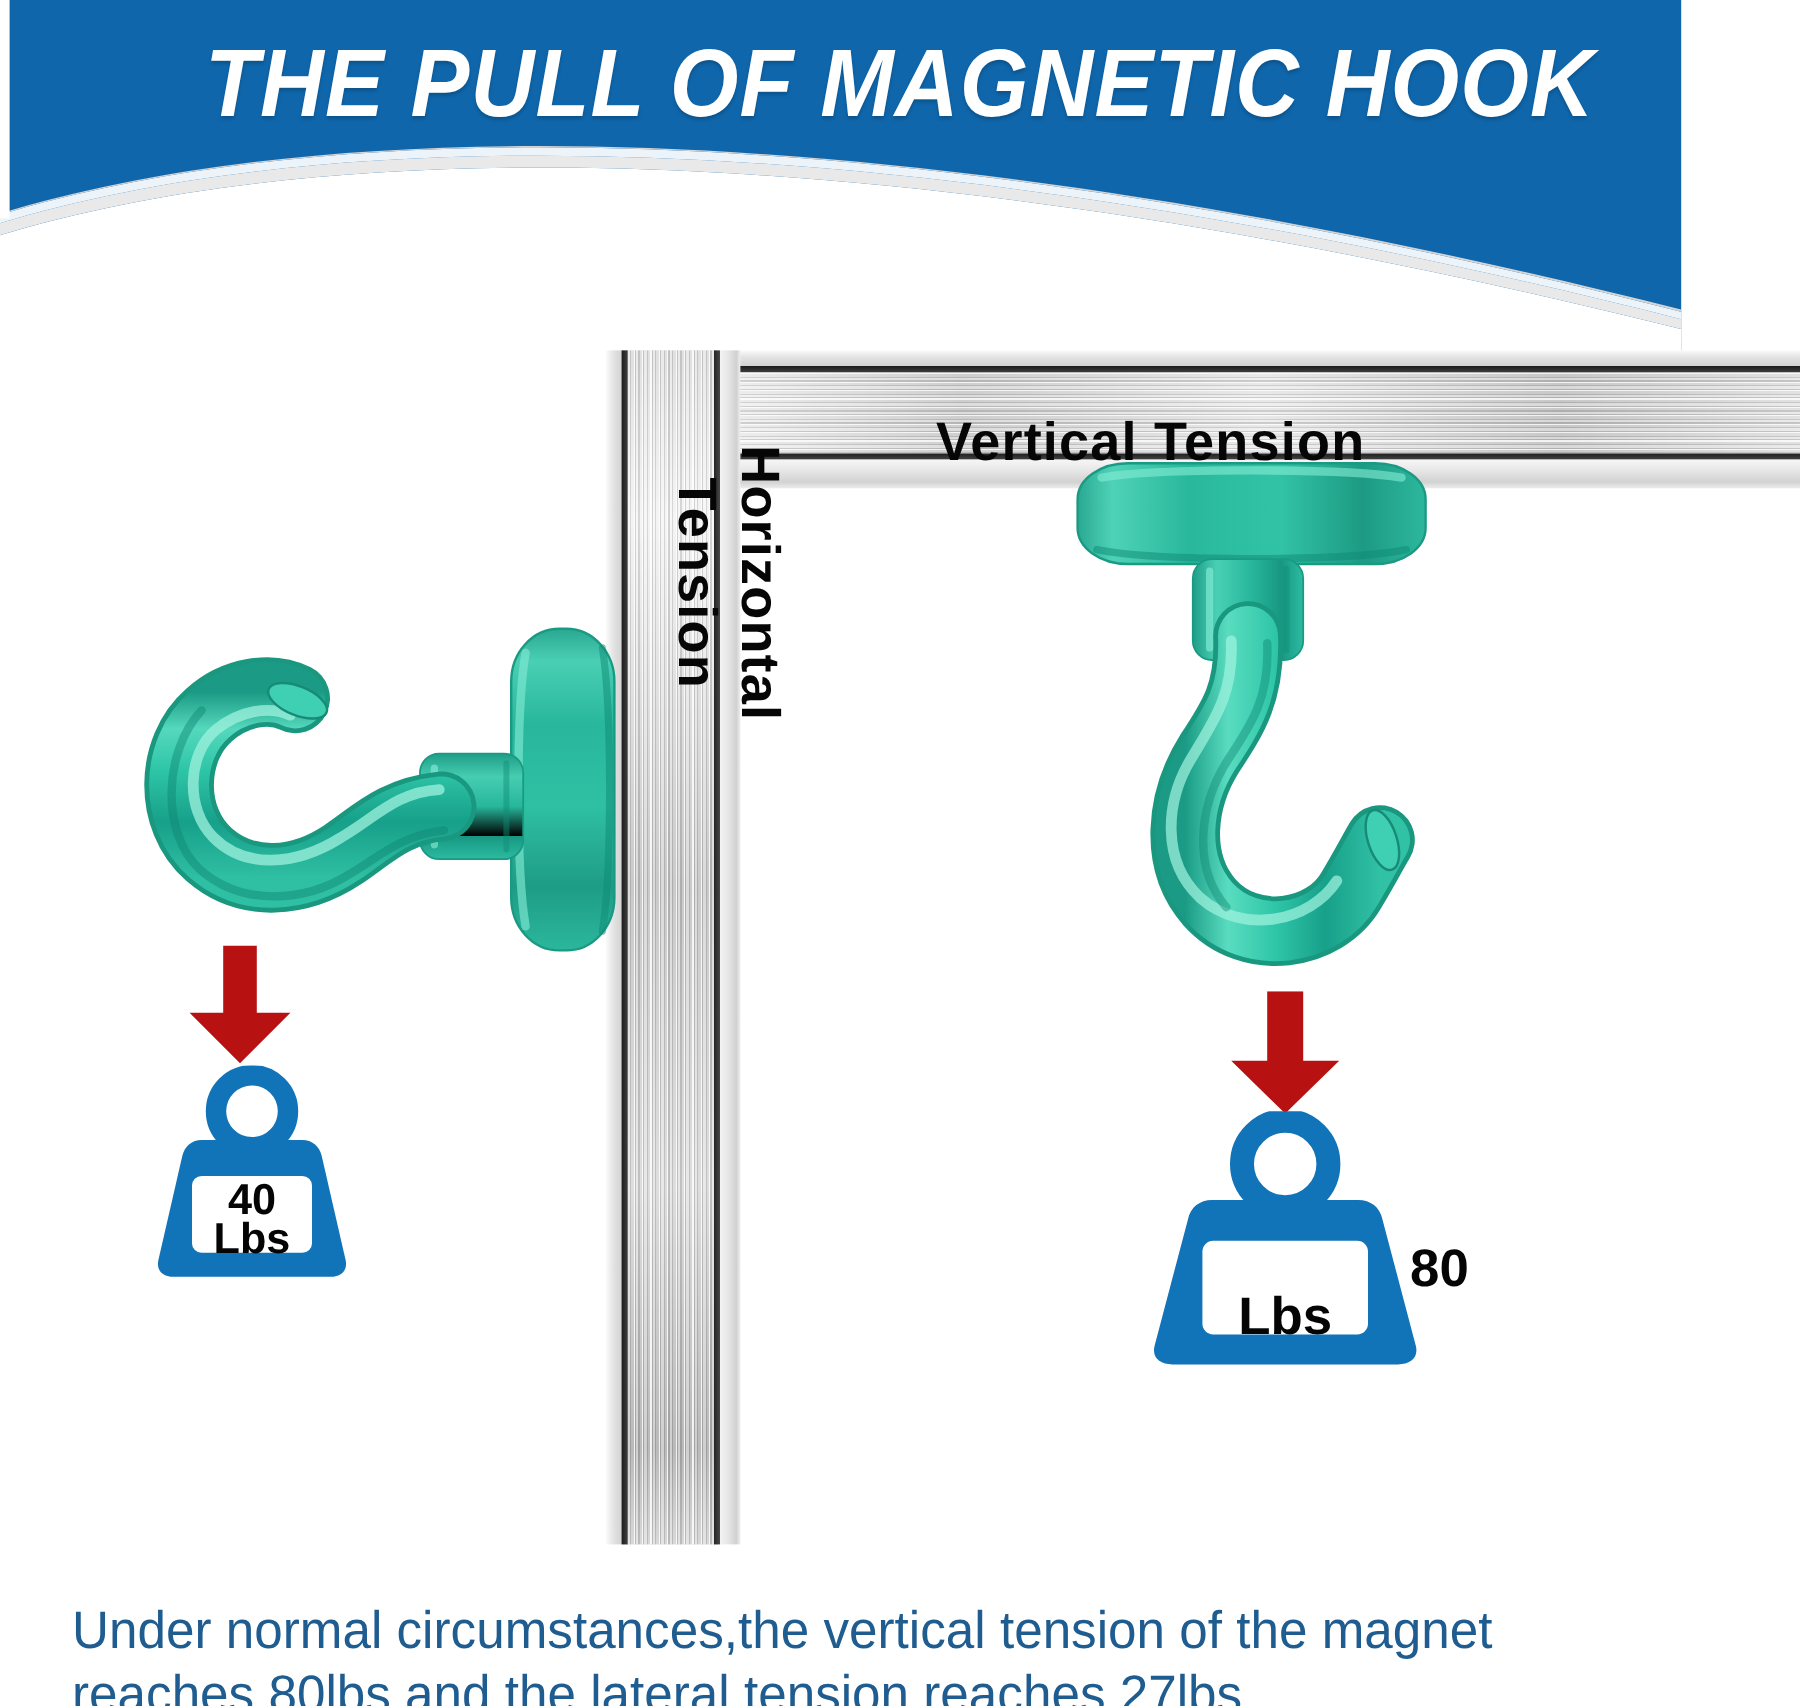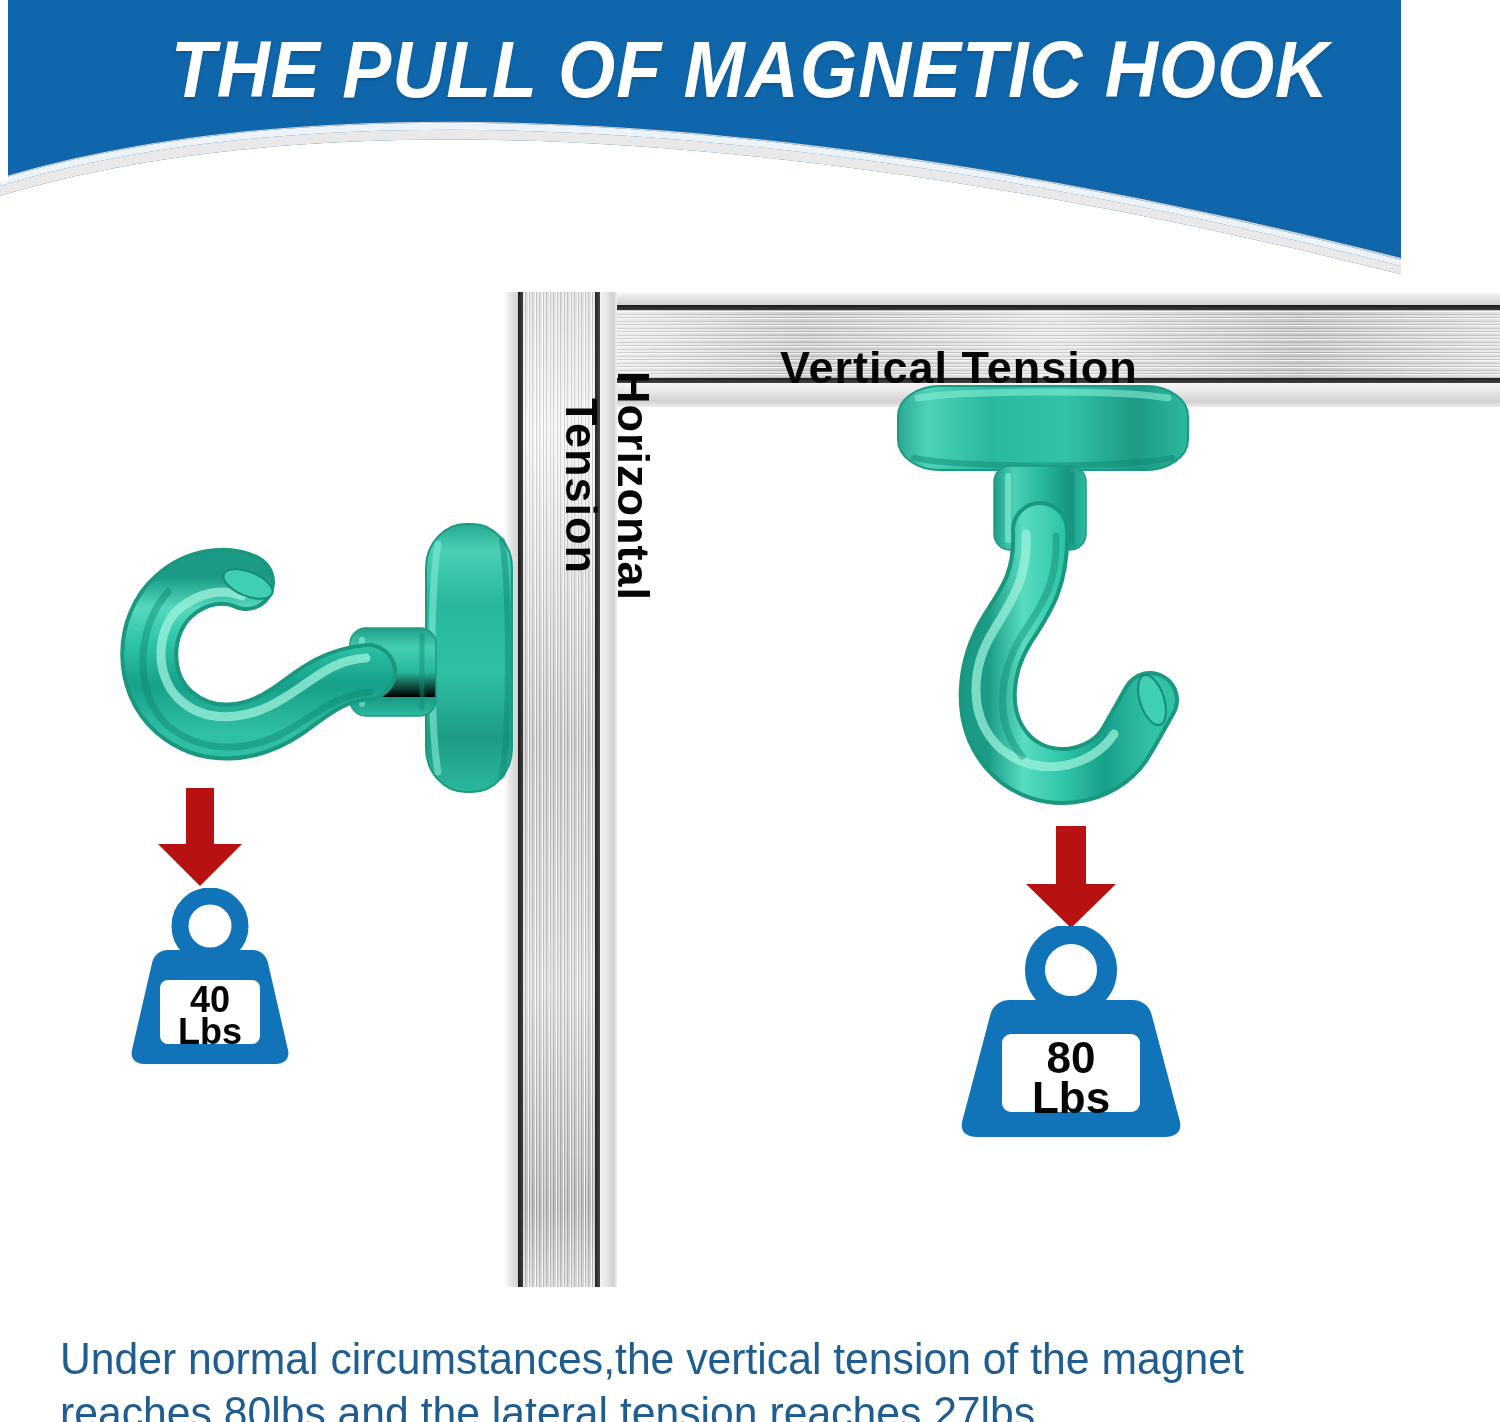--- a/index.html
+++ b/index.html
@@ -313,20 +313,20 @@
     </svg>
   </div>
 
   <div class="weight" style="left:918px;top:926px;width:306px;height:212px;">
     <svg width="306" height="212" viewBox="0 0 306 212">
       <circle cx="153" cy="44" r="36" fill="none" stroke="#1173b8" stroke-width="20"></circle>
       <path d="M92,74 H214 C224,74 232,80 234,90 L262,196 C264,206 257,211 247,211 H59
                C49,211 42,206 44,196 L72,90 C74,80 82,74 92,74 Z" fill="#1173b8"></path>
       <rect x="84" y="108" width="138" height="78" rx="9" ry="9" fill="#ffffff"></rect>
     </svg>
-    <div class="weight-text" style="left:0;top:110px;font-size:44px;">80</div>
+    <div class="weight-text" style="left:0;top:110px;font-size:44px;text-align:right;">80</div>
     <div class="weight-text" style="left:0;top:150px;font-size:44px;">Lbs</div>
   </div>
 
   <div id="caption">Under normal circumstances,the vertical tension of the magnet
 reaches 80lbs and the lateral tension reaches 27lbs.</div>
 
 </div>
 
 </body></html>

